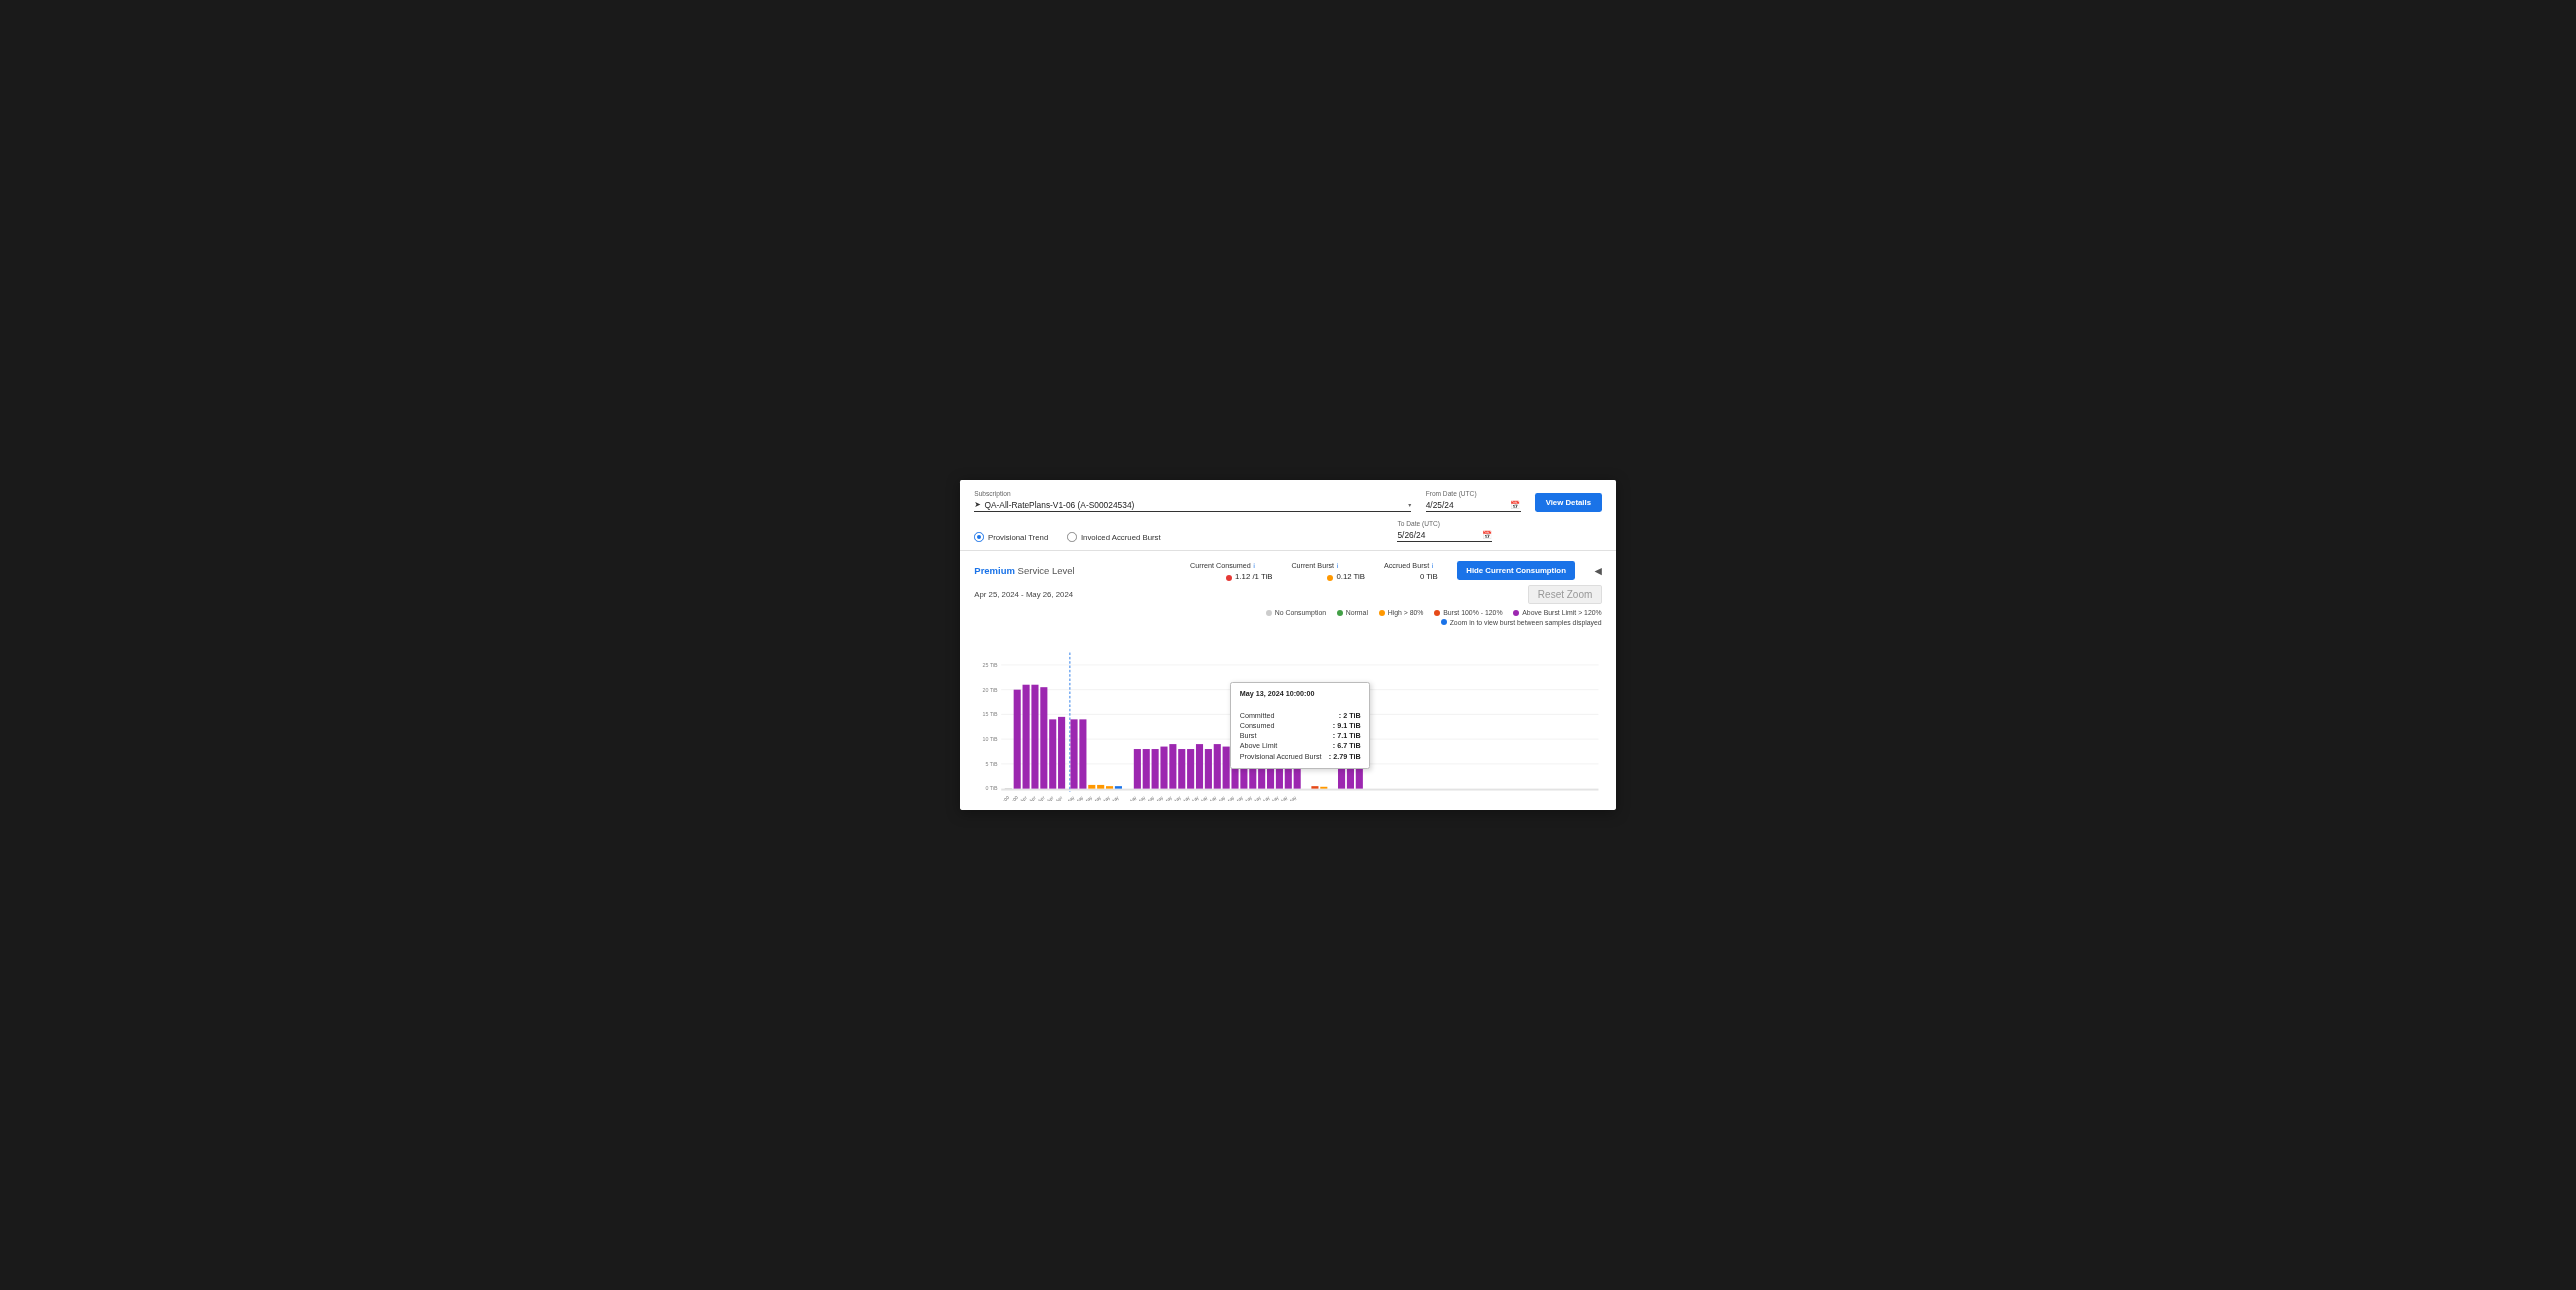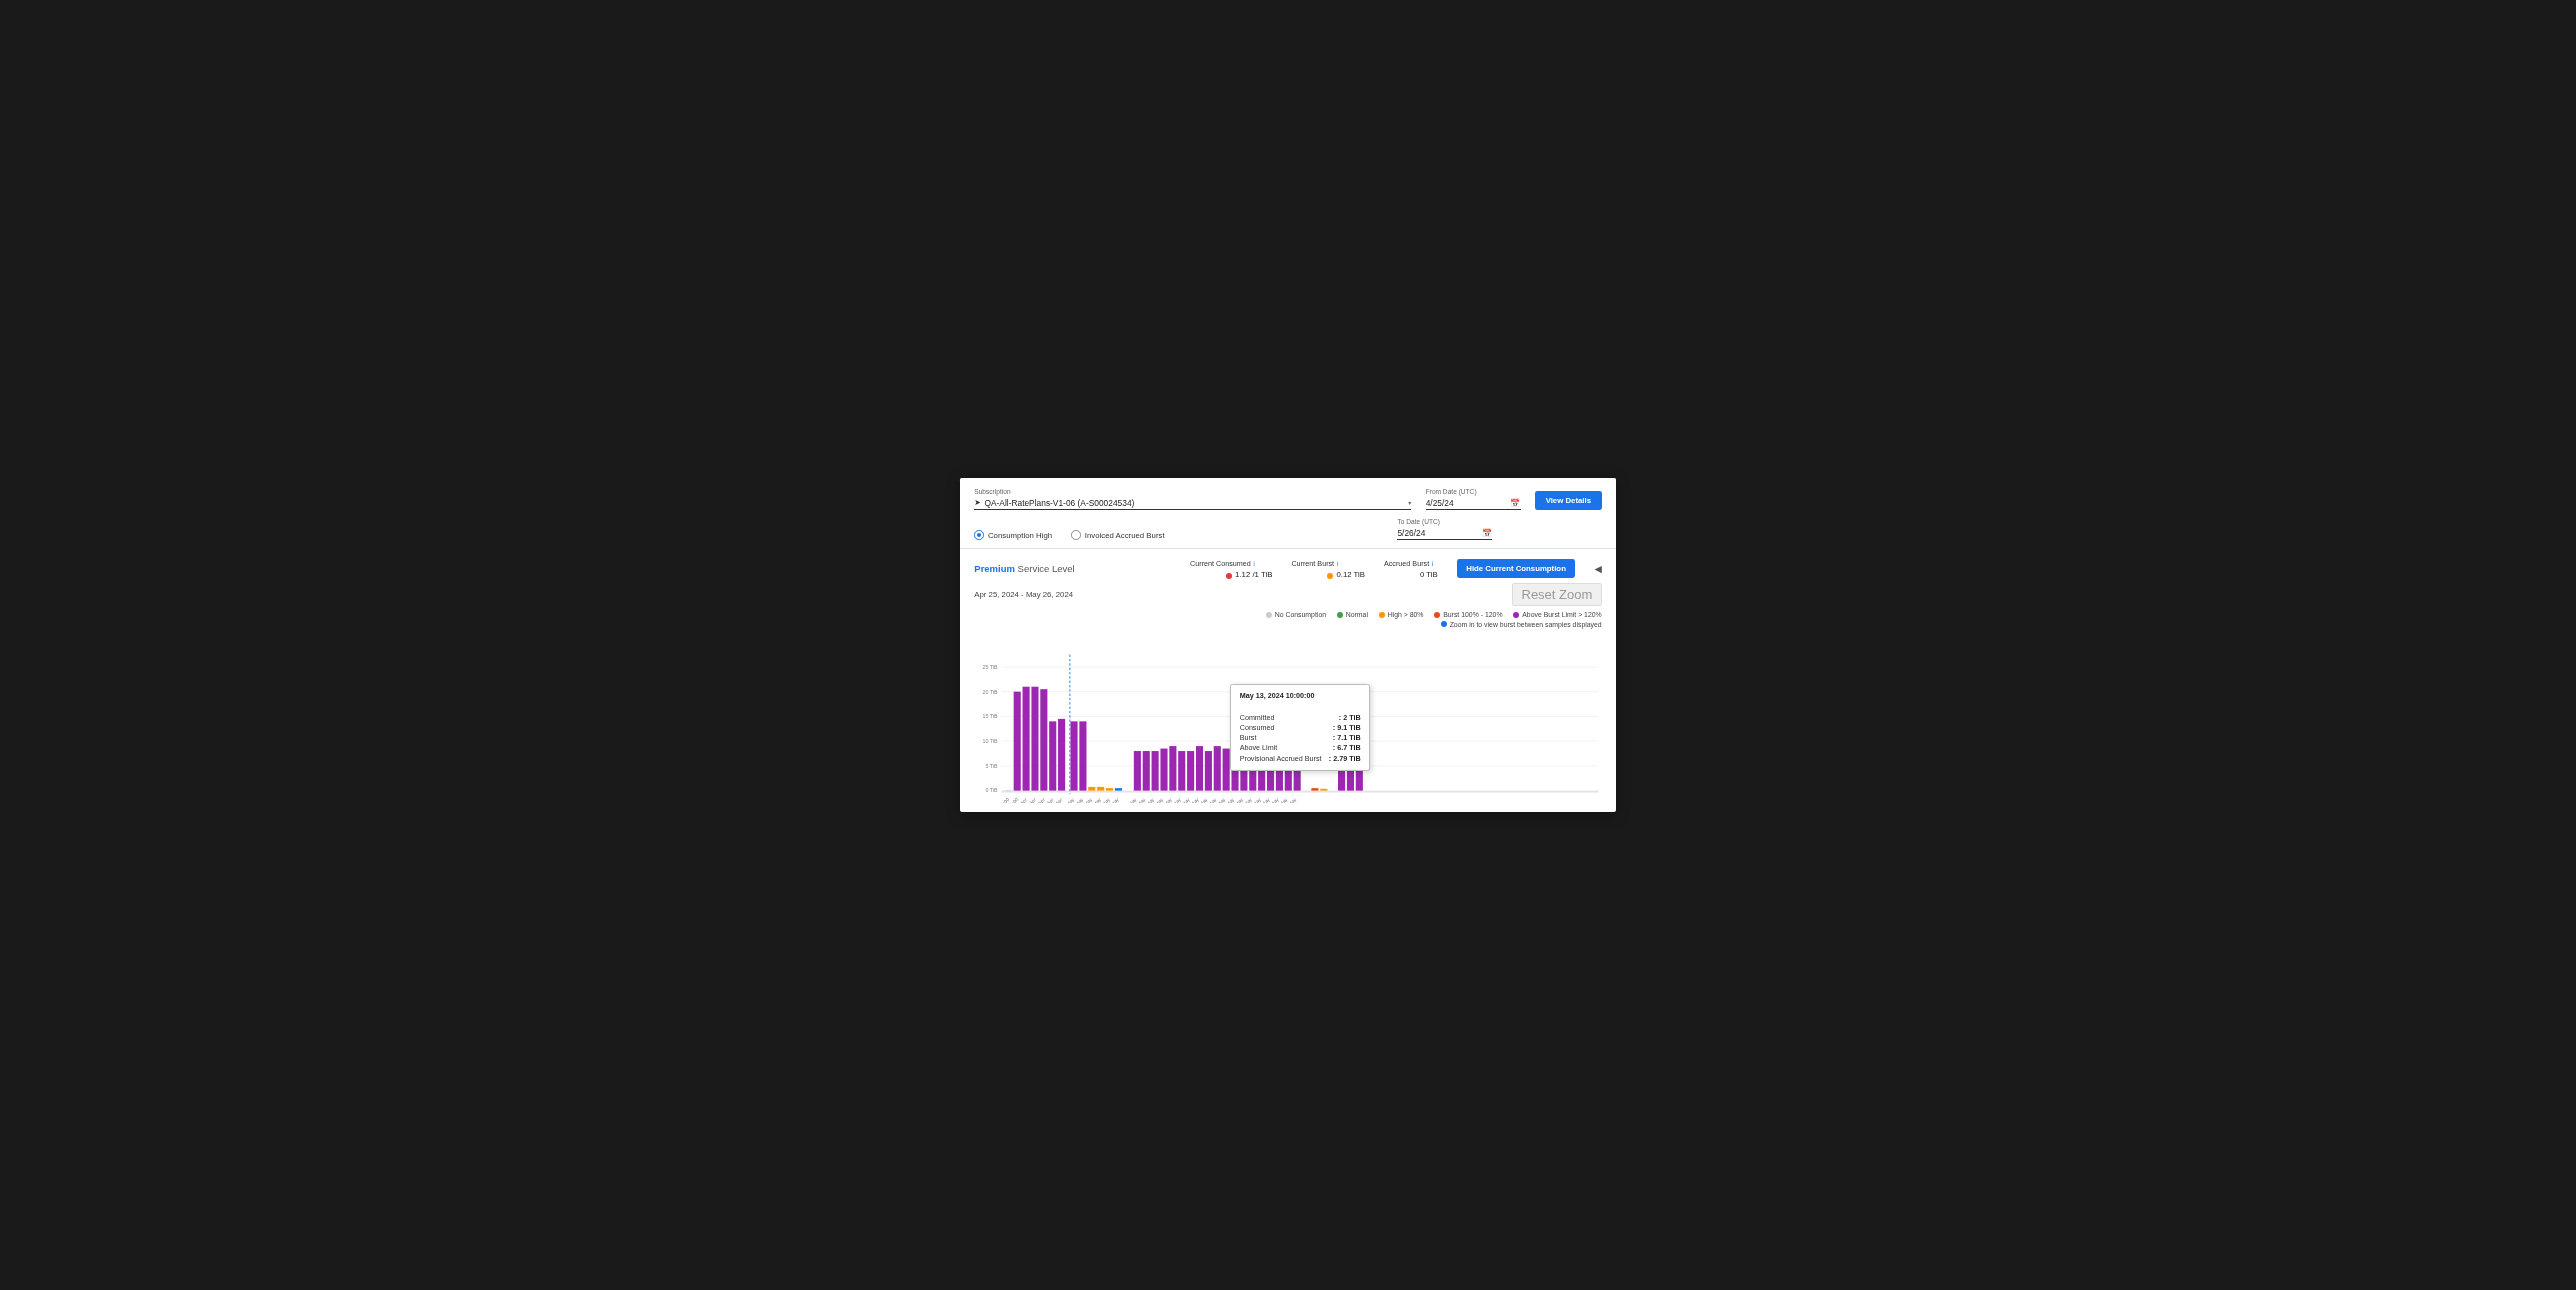--- a/index.html
+++ b/index.html
@@ -215,21 +215,21 @@
     .date-range-text {
       font-size: 7.8px;
       color: #444;
     }
     .reset-zoom-btn {
       background: #f0f0f0;
       color: #999;
       border: 0.6px solid #ddd;
       border-radius: 1.8px;
       padding: 3px 8.4px;
-      font-size: 13px;
+      font-size: 10px;
       cursor: not-allowed;
     }
     .legend-row {
       display: flex;
       align-items: center;
       gap: 10.7px;
       flex-wrap: wrap;
       margin-bottom: 2.4px;
       justify-content: flex-end;
     }
@@ -326,21 +326,21 @@
         </div>
       </div>
 
       <button class="view-details-btn">View Details</button>
     </div>
     <div class="form-row" style="margin-bottom:0;">
 
       <div class="radio-row" style="flex:1; align-self:flex-end; padding-bottom:8.4px;">
         <div class="radio-option">
           <div class="radio-circle selected"></div>
-          <span class="radio-label">Consumption High</span>
+          <span class="radio-label">Provisional Trend</span>
         </div>
         <div class="radio-option">
           <div class="radio-circle unselected"></div>
           <span class="radio-label">Invoiced Accrued Burst</span>
         </div>
       </div>
 
       <div class="form-group" style="align-self:flex-end; padding-bottom:8.4px;">
         <span class="form-label">To Date (UTC)</span>
         <div class="date-input-wrapper">

